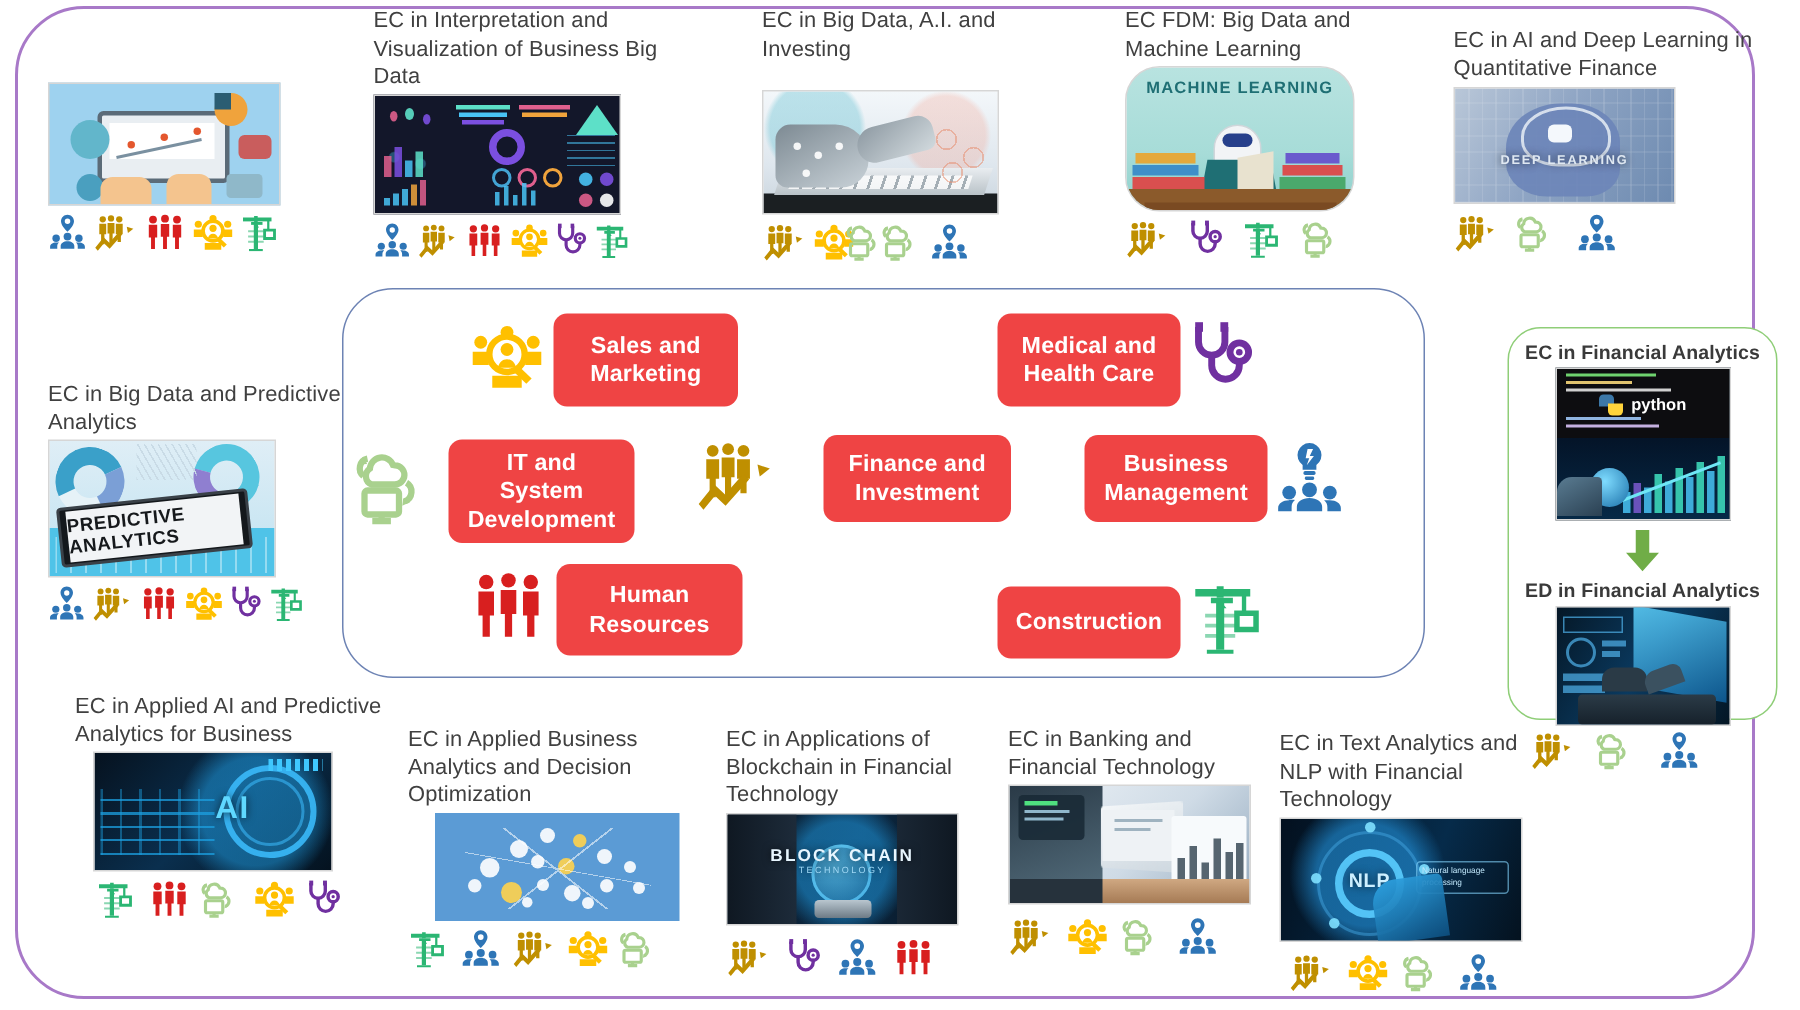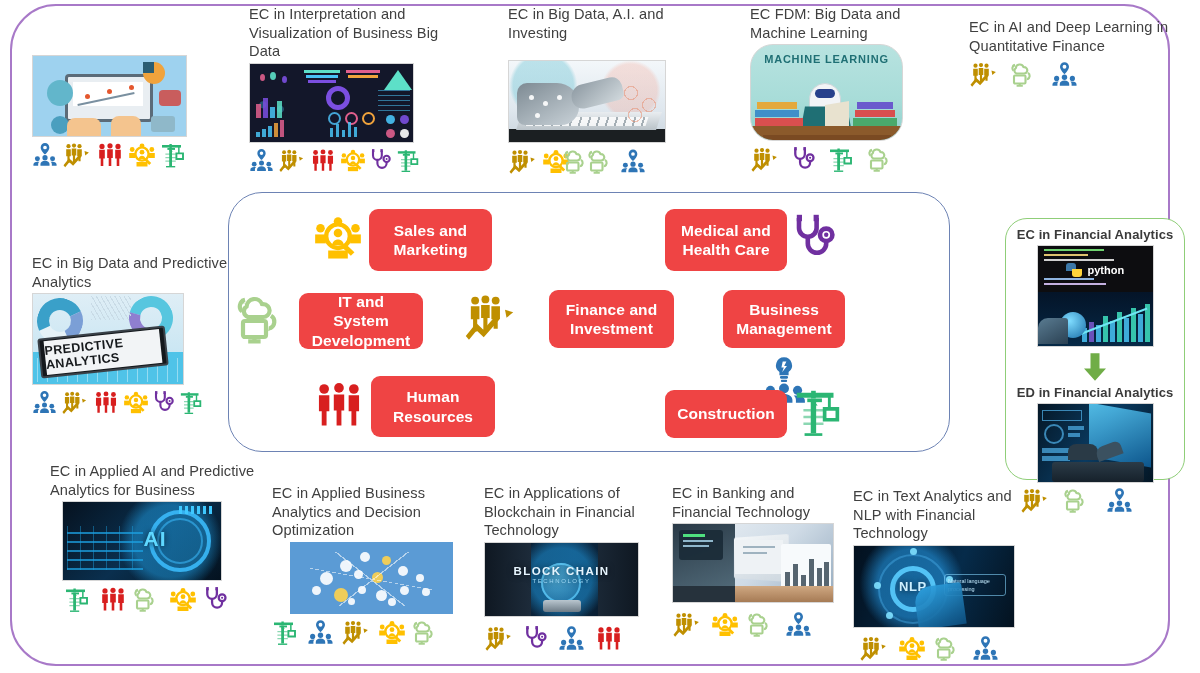--- a/index.html
+++ b/index.html
@@ -475,20 +475,27 @@
             <path d="M2.6 8.2C.6 6.6 1.2 3 4 2.4"></path>
           </g>
           <path fill="#a9d18e" d="M15.9 15.6l2.3 1.2-2.6 1.3zM3.9 4.2L2.4 1.8 1 4.3z"></path>
         </svg>
       </span>
   </div>
 </div>
 
 <div class="card" style="left:969px; top:18px; width:210px;">
   <div class="card-title">EC in AI and Deep Learning in Quantitative Finance</div>
+  <div class="thumb t-circuit" style="width:148px;height:78px;margin-top:3px;">
+    <div style="position:absolute;inset:0;opacity:.35;background:repeating-linear-gradient(90deg,rgba(255,255,255,.35) 0 1px,transparent 1px 9px),repeating-linear-gradient(0deg,rgba(255,255,255,.25) 0 1px,transparent 1px 11px);"></div>
+    <div style="position:absolute;left:34px;top:10px;width:76px;height:62px;border-radius:48% 42% 30% 36%;background:#6d85b8;opacity:.92;"></div>
+    <div style="position:absolute;left:44px;top:12px;width:60px;height:40px;border:2px solid #e6edf5;border-radius:50% 50% 42% 42%;opacity:.85;"></div>
+    <div style="position:absolute;left:62px;top:24px;width:16px;height:12px;background:#f4f8fc;border-radius:4px;"></div>
+    <div class="thumb-label" style="top:42px;font-size:8.5px;color:#dfe8f2;letter-spacing:1.2px;line-height:1.35;">DEEP LEARNING</div>
+  </div>
   <div class="iconrow" style="gap:12px;margin-top:6px;">
     <span>
         <svg width="30" height="27" viewBox="0 0 30 24">
           <g fill="#bf8f00">
             <circle cx="6.5" cy="3.2" r="2.1"></circle>
             <circle cx="12" cy="2.6" r="2.1"></circle>
             <circle cx="17.5" cy="3.2" r="2.1"></circle>
             <path d="M4.2 6.2h4.6v7H7.6v6.6H5.4V13.2H4.2zM9.7 5.6h4.6v7h-1.2v6.3h-2.2v-6.3H9.7zM15.2 6.2h4.6v7h-1.2v5.1h-2.2v-5.1h-1.2z"></path>
             <path d="M1.5 22.2l5.6-7 3.8 3.6 6.5-7.3 2.1 1.9-8.4 9.4-3.8-3.6-4.1 5z"></path>
             <path d="M22.5 8.1l4.4 1.4-3.6 2.9z"></path>
@@ -1025,38 +1032,38 @@
     <span><svg width="56" height="52" viewBox="0 0 28 24">
           <g fill="none" stroke="#a9d18e" stroke-width="2.1">
             <path d="M12.5 4.5a4 4 0 00-7.7 1.2A3 3 0 005.4 11h7.6a3.2 3.2 0 00.2-6.4z"></path>
             <rect x="3" y="13" width="11.5" height="8" rx="1"></rect>
             <path d="M8.7 21v2.2M5.6 23.2h6.2"></path>
             <path d="M17 10.4c2.4 1.4 2.2 5.2-.6 6.2"></path>
             <path d="M2.6 8.2C.6 6.6 1.2 3 4 2.4"></path>
           </g>
           <path fill="#a9d18e" d="M15.9 15.6l2.3 1.2-2.6 1.3zM3.9 4.2L2.4 1.8 1 4.3z"></path>
         </svg></span>
-    <span class="cat-box" style="width:124px;height:56px;">IT and System Development</span>
+    <span class="cat-box" style="width:124px;height:69px;">IT and System Development</span>
   </div>
 
   <div class="cat" style="left:234px; top:97px;">
     <span><svg width="56" height="52" viewBox="0 0 30 24">
           <g fill="#bf8f00">
             <circle cx="6.5" cy="3.2" r="2.1"></circle>
             <circle cx="12" cy="2.6" r="2.1"></circle>
             <circle cx="17.5" cy="3.2" r="2.1"></circle>
             <path d="M4.2 6.2h4.6v7H7.6v6.6H5.4V13.2H4.2zM9.7 5.6h4.6v7h-1.2v6.3h-2.2v-6.3H9.7zM15.2 6.2h4.6v7h-1.2v5.1h-2.2v-5.1h-1.2z"></path>
             <path d="M1.5 22.2l5.6-7 3.8 3.6 6.5-7.3 2.1 1.9-8.4 9.4-3.8-3.6-4.1 5z"></path>
             <path d="M22.5 8.1l4.4 1.4-3.6 2.9z"></path>
           </g>
         </svg></span>
     <span class="cat-box" style="width:125px;height:58px;margin-left:24px;">Finance and Investment</span>
   </div>
 
-  <div class="cat" style="left:494px; top:97px;flex-direction:column;">
+  <div class="cat" style="left:494px; top:97px;">
     <span class="cat-box" style="width:122px;height:58px;">Business Management</span>
     <span><svg width="44" height="50" viewBox="0 0 24 26">
           <g fill="#2e75b6">
             <path d="M12 1.2a4.4 4.4 0 00-2.5 8v1.7h5V9.2A4.4 4.4 0 0012 1.2z"></path>
             <rect x="9.8" y="11.4" width="4.4" height="1.4" rx=".6"></rect>
             <rect x="10.3" y="13.4" width="3.4" height="1.2" rx=".5"></rect>
             <circle cx="12" cy="18.2" r="2.7"></circle>
             <circle cx="4.6" cy="19.2" r="2.5"></circle>
             <circle cx="19.4" cy="19.2" r="2.5"></circle>
             <path d="M12 21.2c-2.6 0-4.6 1.4-4.6 3.2V26h9.2v-1.6c0-1.8-2-3.2-4.6-3.2zM4.6 22c-2.3 0-4 1.2-4 2.8V26h4.9v-1.6c0-1 .4-1.9 1.2-2.5-.6-.1-1.3 0-2.1 0zm14.8 0c-.8 0-1.5-.1-2.1 0 .8.6 1.2 1.5 1.2 2.5V26h4.9v-1.2c0-1.6-1.7-2.8-4-2.8z"></path>

